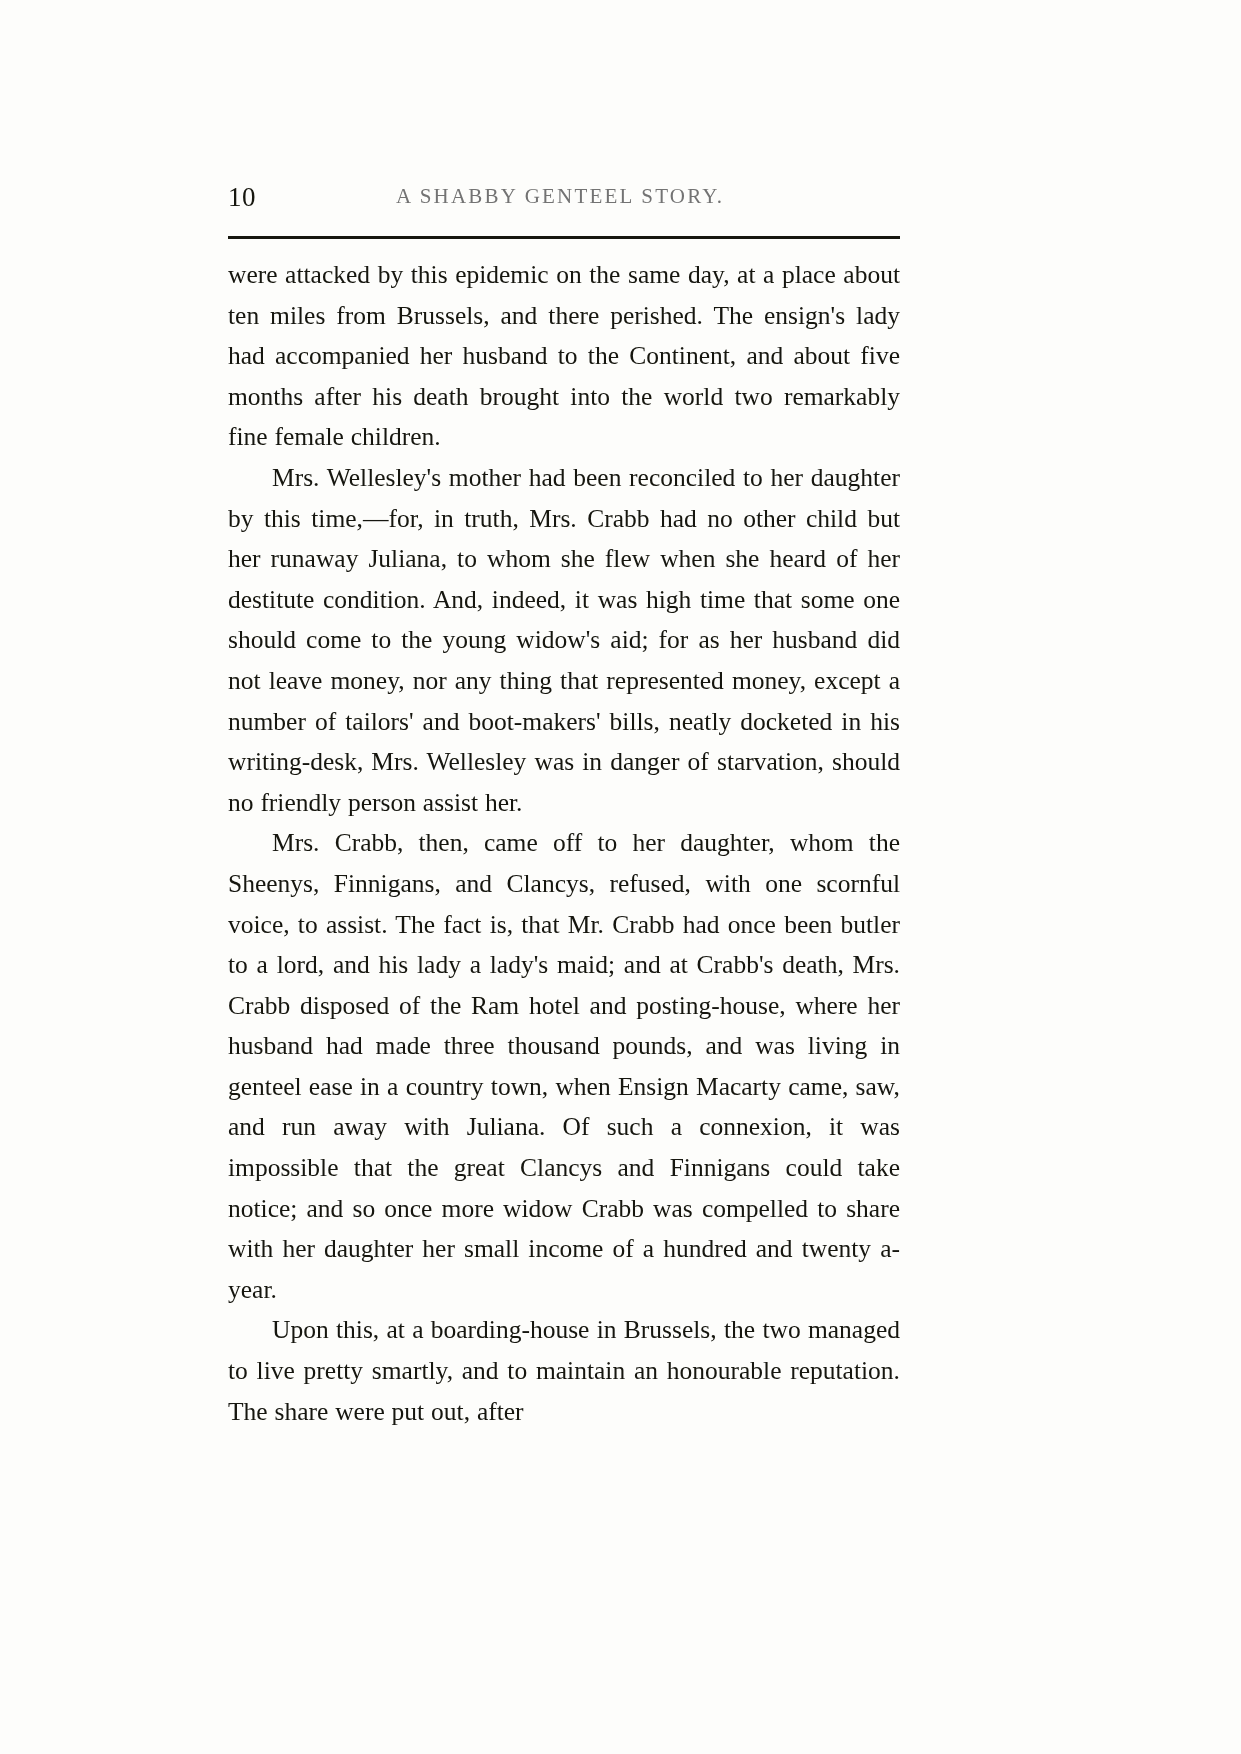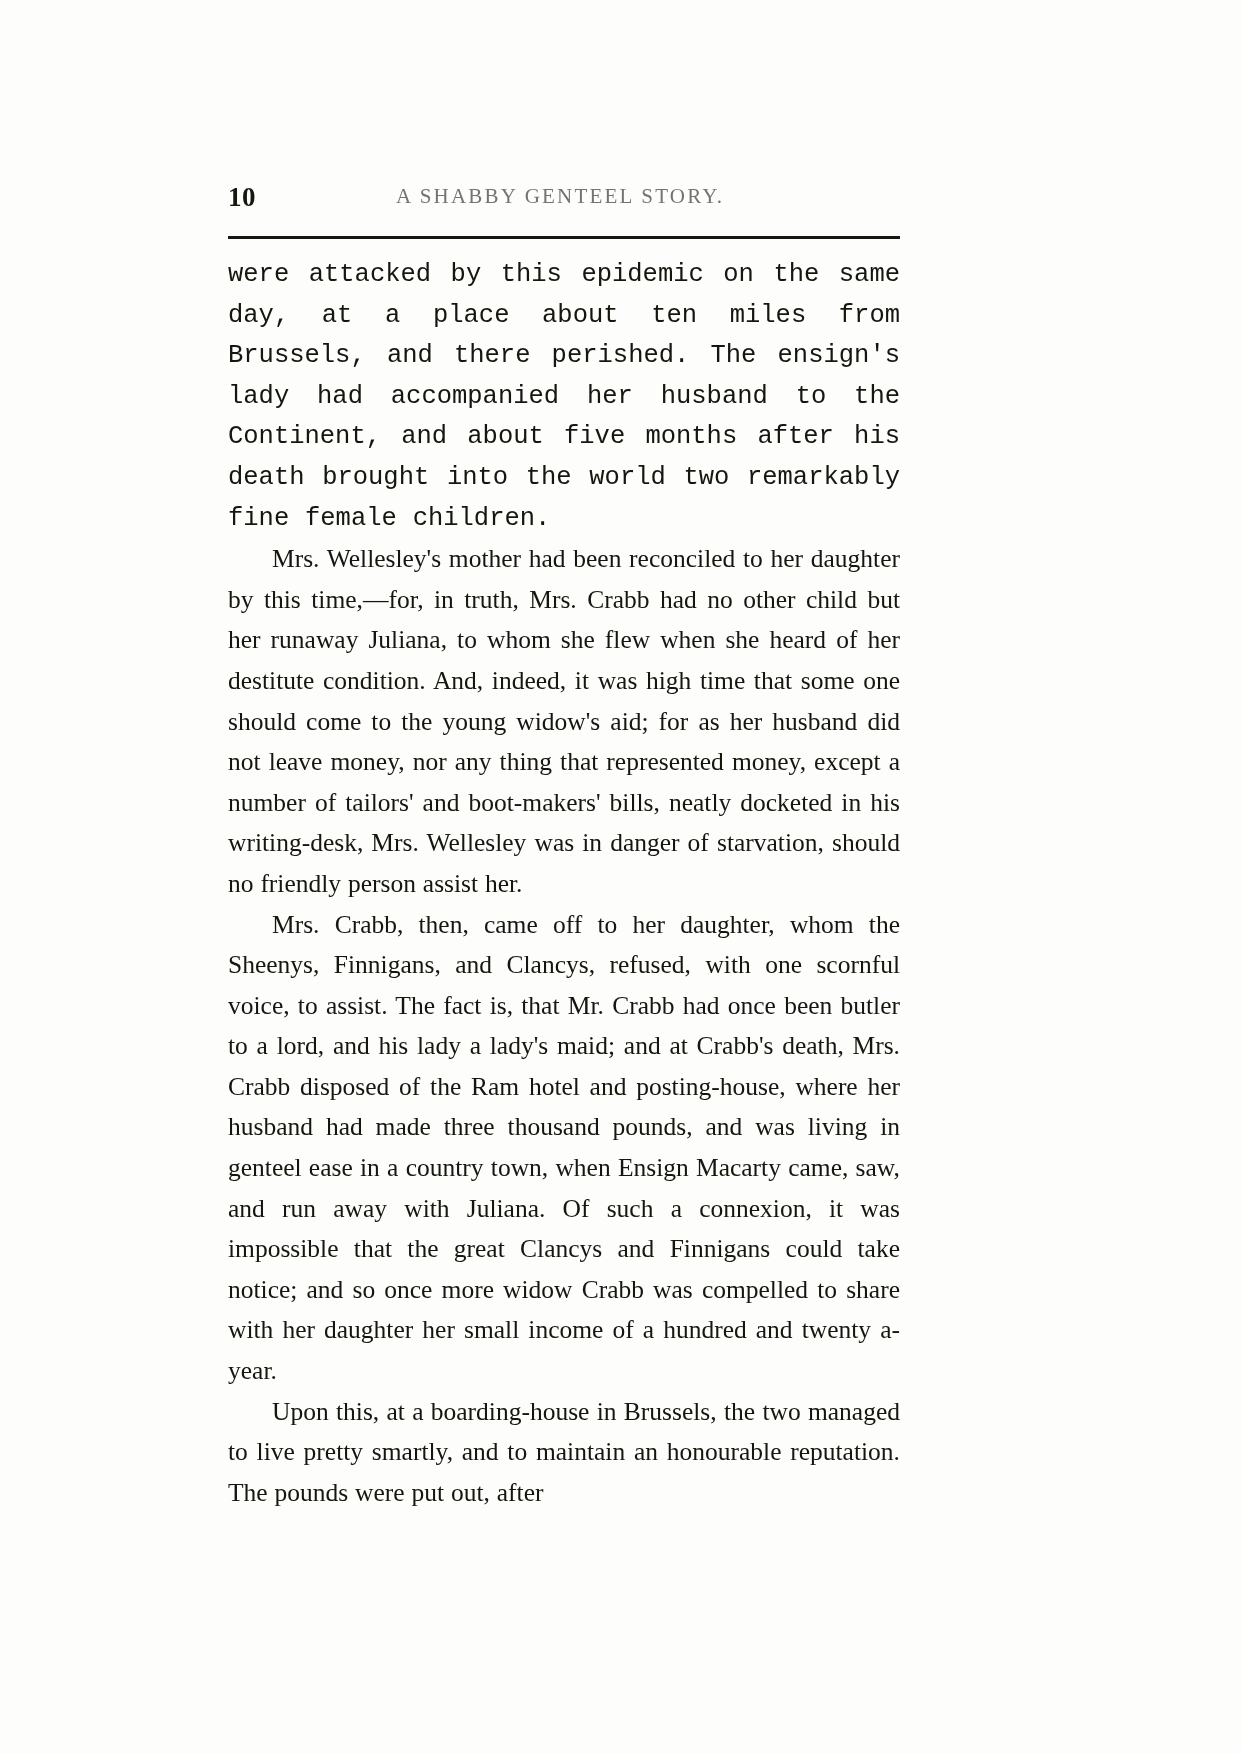--- a/index.html
+++ b/index.html
@@ -32,21 +32,20 @@
   .header {
     display: flex;
     align-items: baseline;
     height: 40px;
     position: relative;
   }
   .folio {
     font-size: 27px;
     letter-spacing: 0.5px;
     color: #17170f;
-    font-weight: bold;
   }
   .running-title {
     position: absolute;
     left: 168px;
     top: 2px;
     font-size: 21px;
     letter-spacing: 2.2px;
     color: #737373;
     white-space: nowrap;
   }
@@ -62,37 +61,36 @@
     text-align: justify;
     color: #16160f;
   }
   .body-text p {
     margin: 0;
     text-indent: 44px;
     word-spacing: 0.5px;
   }
   .body-text p.first {
     text-indent: 0;
-    font-family: Liberation Mono, monospace;
   }
 </style>
 </head>
 <body>
 
 <div class="page">
   <div class="content">
 
     <div class="header">
       <span class="folio">10</span>
       <span class="running-title">A SHABBY GENTEEL STORY.</span>
     </div>
 
     <div class="rule"></div>
 
     <div class="body-text">
       <p class="first">were attacked by this epidemic on the same day, at a place about ten miles from Brussels, and there perished. The ensign's lady had accompanied her husband to the Continent, and about five months after his death brought into the world two remarkably fine female children.</p>
       <p>Mrs. Wellesley's mother had been reconciled to her daughter by this time,—for, in truth, Mrs. Crabb had no other child but her runaway Juliana, to whom she flew when she heard of her destitute condition. And, indeed, it was high time that some one should come to the young widow's aid; for as her husband did not leave money, nor any thing that represented money, except a number of tailors' and boot-makers' bills, neatly docketed in his writing-desk, Mrs. Wellesley was in danger of starvation, should no friendly person assist her.</p>
       <p>Mrs. Crabb, then, came off to her daughter, whom the Sheenys, Finnigans, and Clancys, refused, with one scornful voice, to assist. The fact is, that Mr. Crabb had once been butler to a lord, and his lady a lady's maid; and at Crabb's death, Mrs. Crabb disposed of the Ram hotel and posting-house, where her husband had made three thousand pounds, and was living in genteel ease in a country town, when Ensign Macarty came, saw, and run away with Juliana. Of such a connexion, it was impossible that the great Clancys and Finnigans could take notice; and so once more widow Crabb was compelled to share with her daughter her small income of a hundred and twenty a-year.</p>
-      <p>Upon this, at a boarding-house in Brussels, the two managed to live pretty smartly, and to maintain an honourable reputation. The pounds were put out, after</p>
+      <p>Upon this, at a boarding-house in Brussels, the two managed to live pretty smartly, and to maintain an honourable reputation. The share were put out, after</p>
     </div>
 
   </div>
 </div>
 
 </body></html>

